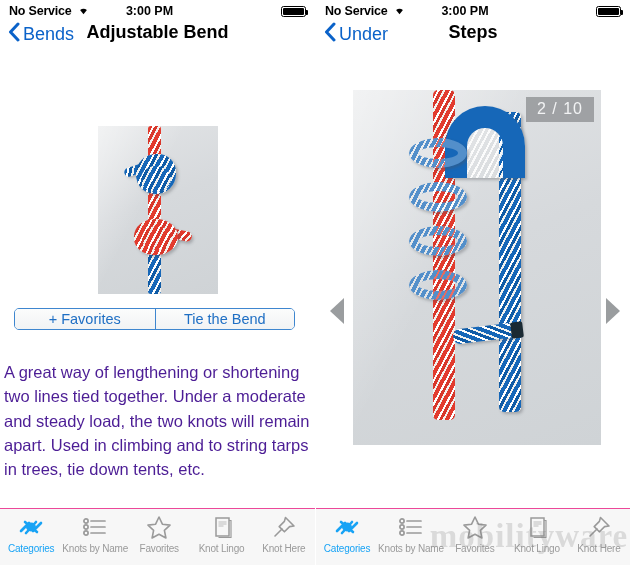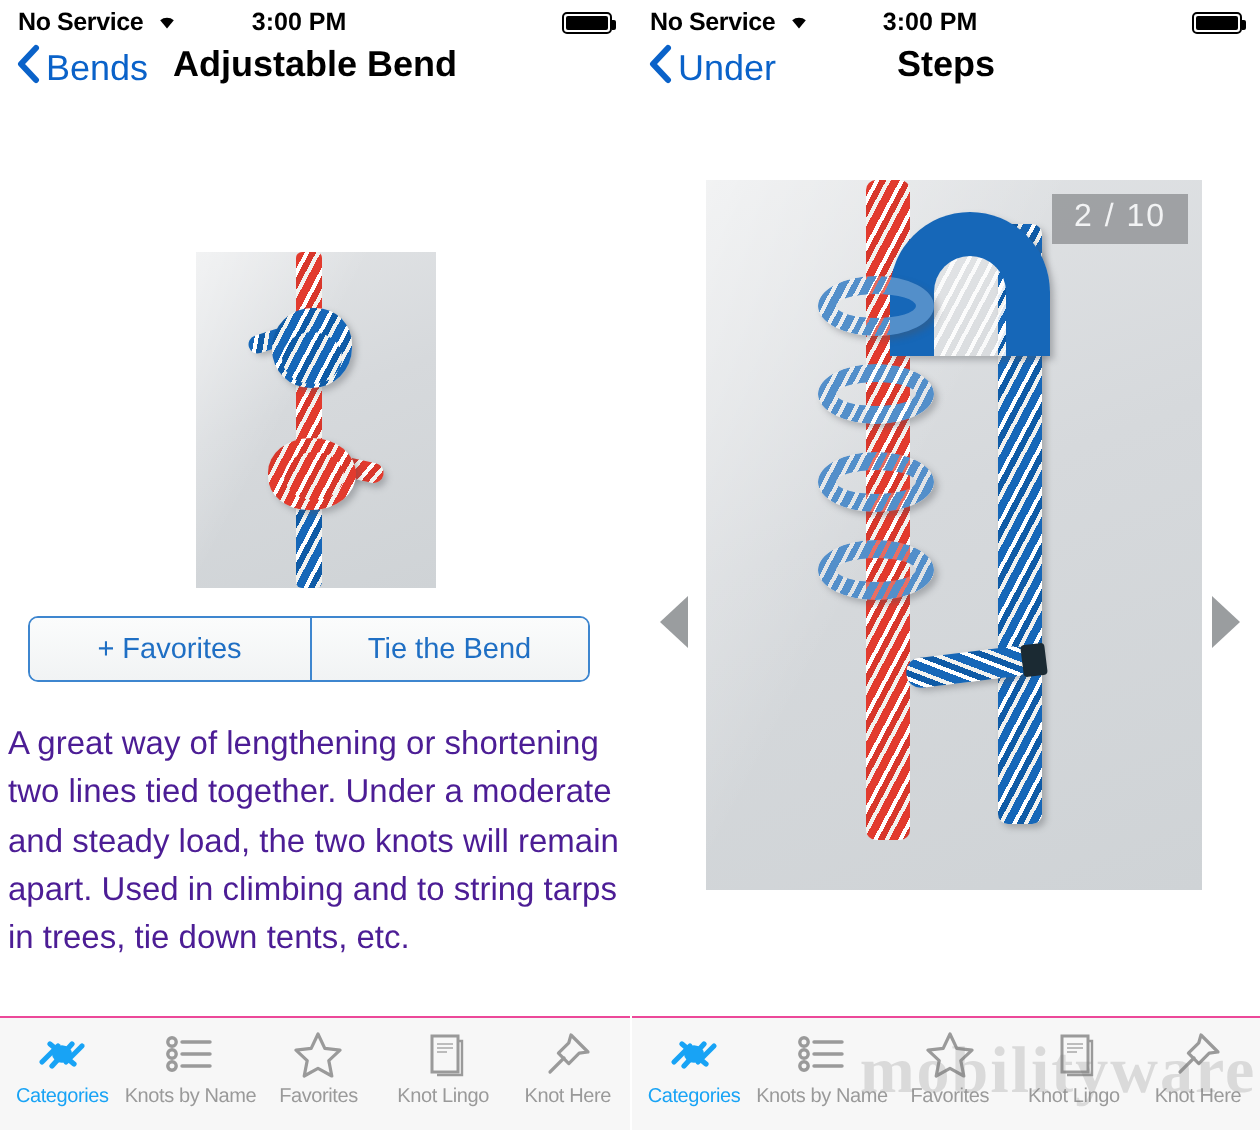--- a/index.html
+++ b/index.html
@@ -169,21 +169,21 @@
   .arrow-next {
     right:10px;
     border-top:13px solid transparent;
     border-bottom:13px solid transparent;
     border-left:14px solid #9a9d9f;
   }
 
   
   .segmented {
     position:absolute; left:14px; top:248px;
-    width:281px; height:33px;
+    width:281px; height:22px;
     display:flex;
     border:1px solid #3e86cf; border-radius:5px;
     overflow:hidden;
     background:#f7f8f8;
   }
   .seg-btn {
     flex:1 1 50%;
     display:flex; align-items:center; justify-content:center;
     font-size:14.5px; color:#1f6fc4;
     background:linear-gradient(#fbfcfc,#f1f3f4);

